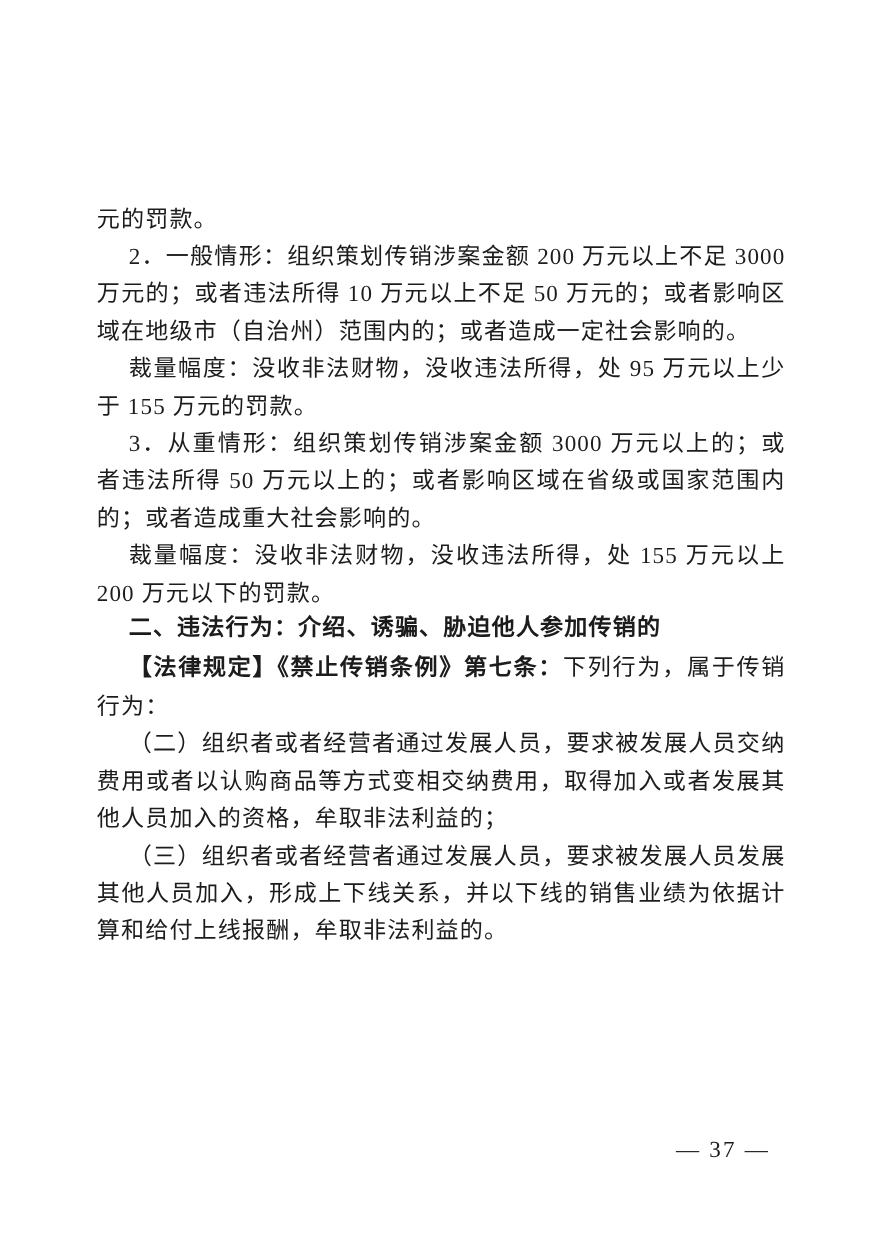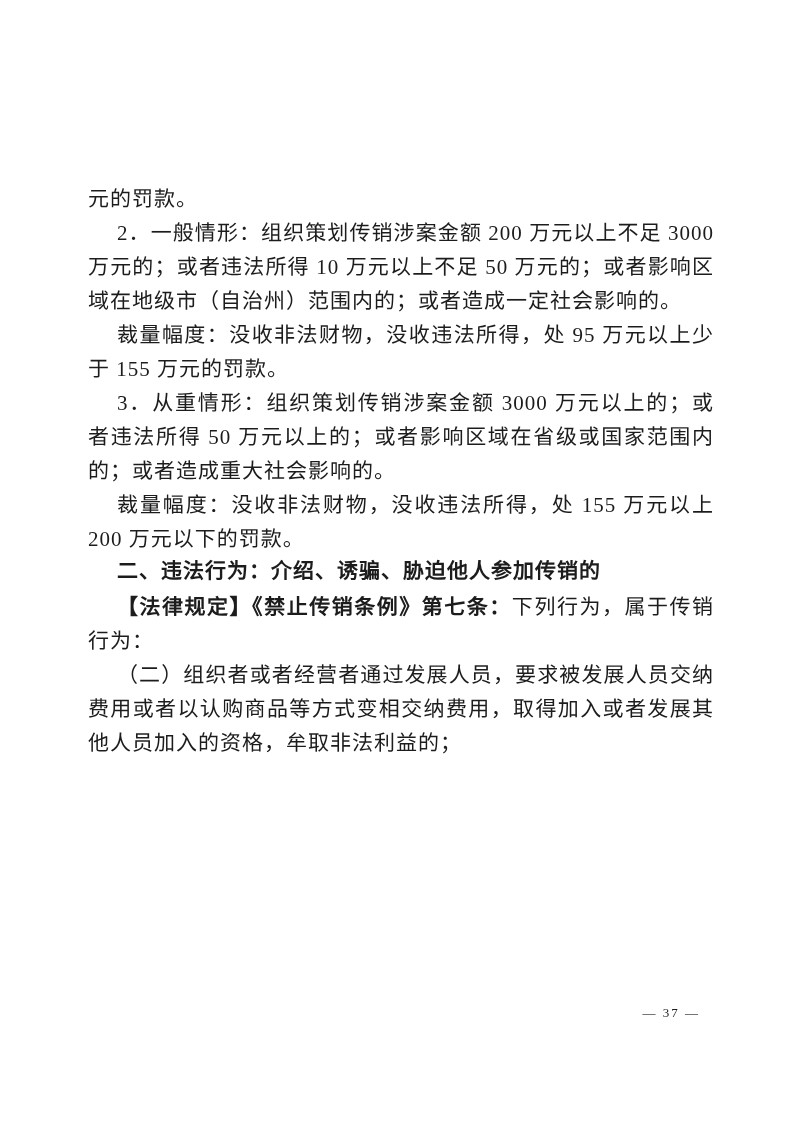--- a/index.html
+++ b/index.html
@@ -39,27 +39,27 @@
     font-family: Liberation Mono, monospace;
     font-weight: 700;
   }
   .bold-lead {
     font-family: Liberation Sans, sans-serif;
     font-weight: 700;
   }
   .footer {
     position: absolute;
     left: 88px;
-    top: 999px;
+    top: 1031px;
     width: 626px;
     box-sizing: border-box;
     padding-right: 14px;
     text-align: right;
     font-family: "Liberation Serif", "DejaVu Serif", serif;
-    font-size: 13px;
+    font-size: 21px;
     line-height: 28px;
     letter-spacing: 2px;
     color: #1c1c1c;
   }
 </style>
 </head>
 <body>
 
 <div class="page">
 
@@ -77,20 +77,21 @@
 
     <p class="heading">二、违法行为：介绍、诱骗、胁迫他人参加传销的</p>
 
     <p>
       <span class="bold-lead">【法律规定】《禁止传销条例》第七条：</span><span>下列行为，属于传销行为：</span>
     </p>
 
 
     <p>（二）组织者或者经营者通过发展人员，要求被发展人员交纳费用或者以认购商品等方式变相交纳费用，取得加入或者发展其他人员加入的资格，牟取非法利益的；</p>
 
+    <p>（三）组织者或者经营者通过发展人员，要求被发展人员发展其他人员加入，形成上下线关系，并以下线的销售业绩为依据计算和给付上线报酬，牟取非法利益的。</p>
 
 
   </div>
 
   <div class="footer">
     <span>— 37 —</span>
   </div>
 
 </div>
 

